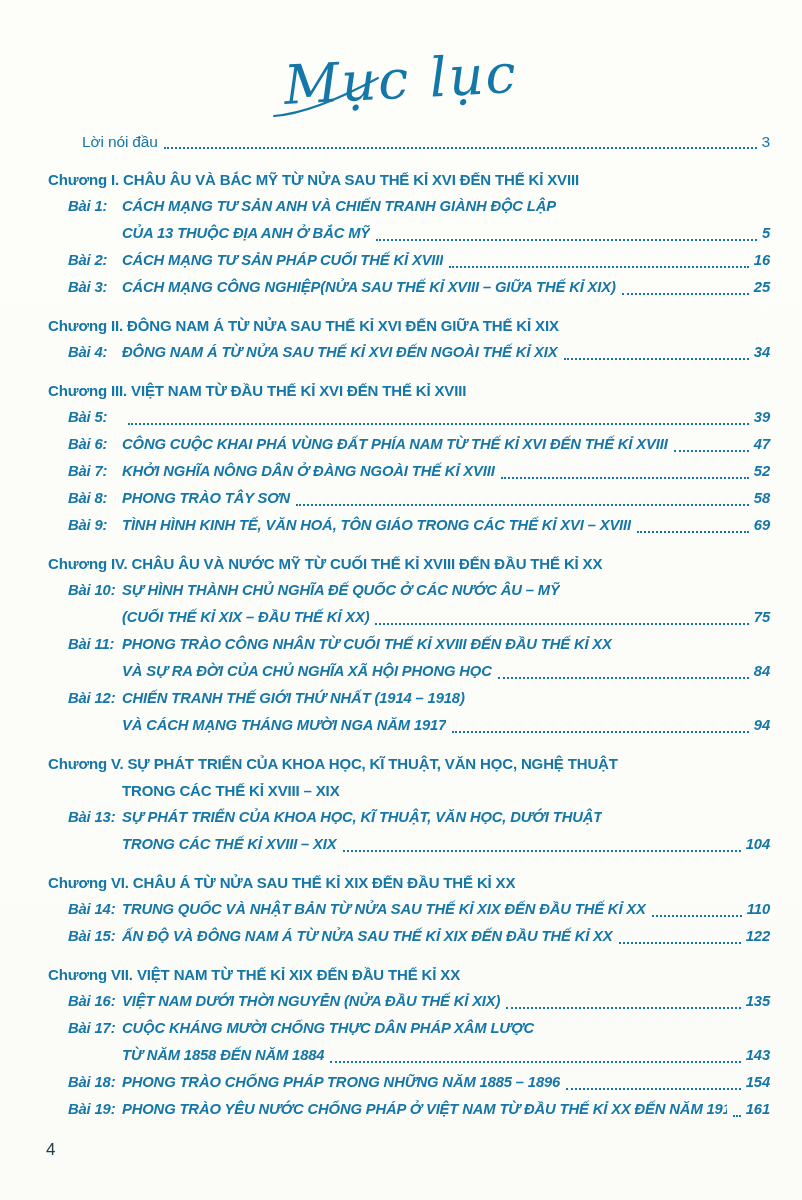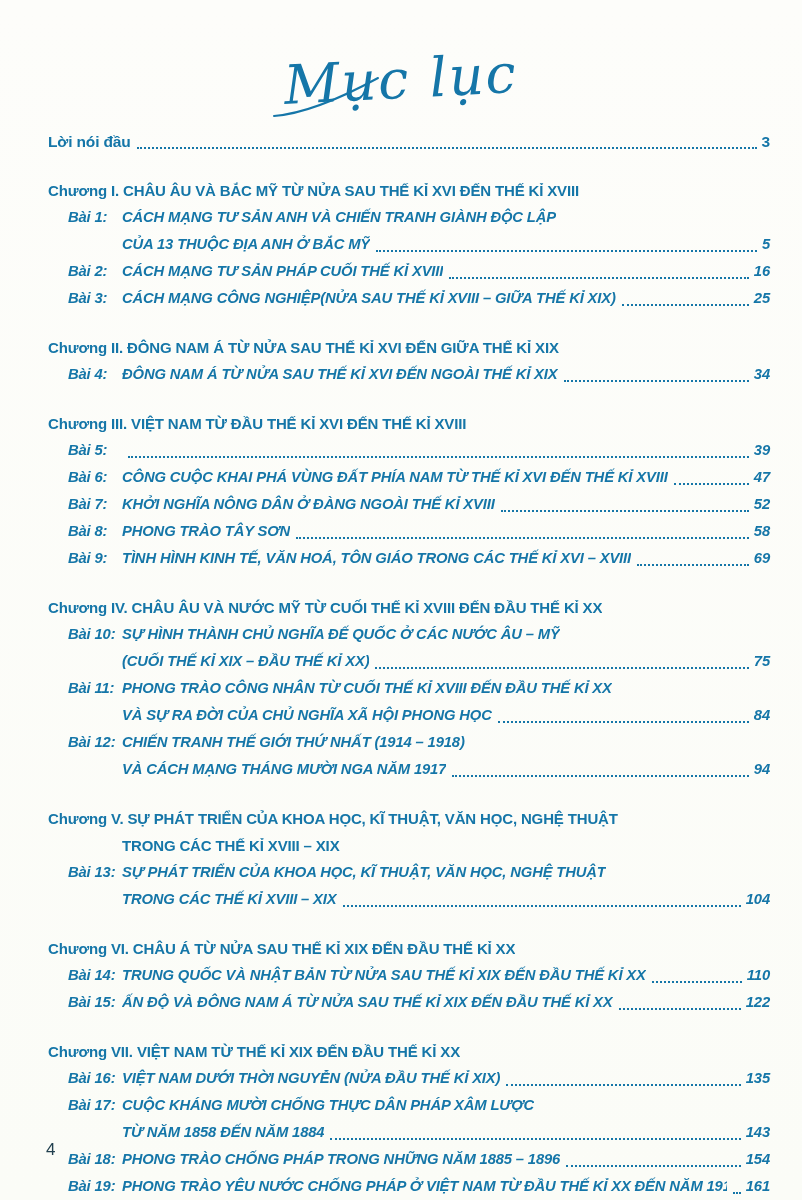--- a/index.html
+++ b/index.html
@@ -51,24 +51,25 @@
     display:flex;
     align-items:flex-end;
     color:var(--accent);
     font-size:14.8px;
     line-height:27px;
     min-height:27px;
     letter-spacing:-0.15px;
   }
   .toc-row.front{
     font-size:15.5px;
-    font-weight:700;
+    font-weight:400;
+    margin-left:34px;
   }
   .toc-row.chapter{ font-weight:700; font-size:15px; }
-  .toc-row.chapter.first{ margin-top:22px; }
+  .toc-row.chapter.first{ margin-top:11px; }
   .toc-row.item{ padding-left:20px; font-weight:700;font-style:italic; }
   .toc-row.cont{ padding-left:74px; }
   .toc-prefix{
     flex-shrink:0;
     display:inline-block;
     min-width:54px;
     white-space:nowrap;
   }
   .toc-label{
     white-space:nowrap;
@@ -209,21 +210,21 @@
         <span class="toc-page">94</span>
       </div>
       <div class="toc-row chapter first">
         <span class="toc-label">Chương V.  SỰ PHÁT TRIỂN CỦA KHOA HỌC, KĨ THUẬT, VĂN HỌC, NGHỆ THUẬT</span>
       </div>
       <div class="toc-row chapter cont">
         <span class="toc-label">TRONG CÁC THẾ KỈ XVIII – XIX</span>
       </div>
       <div class="toc-row item">
         <span class="toc-prefix">Bài 13:</span>
-        <span class="toc-label">SỰ PHÁT TRIỂN CỦA KHOA HỌC, KĨ THUẬT, VĂN HỌC, NGHỆ THUẬT</span>
+        <span class="toc-label">SỰ PHÁT TRIỂN CỦA KHOA HỌC, KĨ THUẬT, VĂN HỌC, DƯỚI THUẬT</span>
       </div>
       <div class="toc-row item cont">
         <span class="toc-label">TRONG CÁC THẾ KỈ XVIII – XIX</span>
         <span class="leader"></span>
         <span class="toc-page">104</span>
       </div>
       <div class="toc-row chapter first">
         <span class="toc-label">Chương VI. CHÂU Á TỪ NỬA SAU THẾ KỈ XIX ĐẾN ĐẦU THẾ KỈ XX</span>
       </div>
       <div class="toc-row item">

